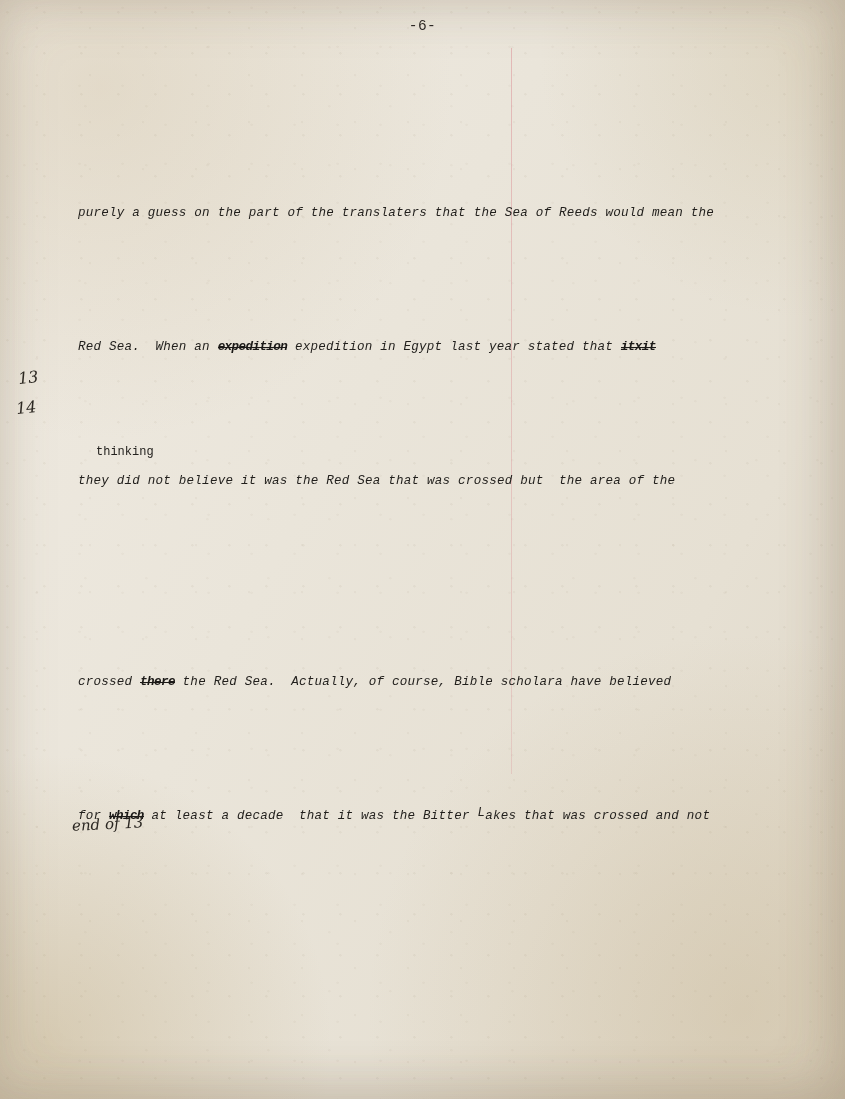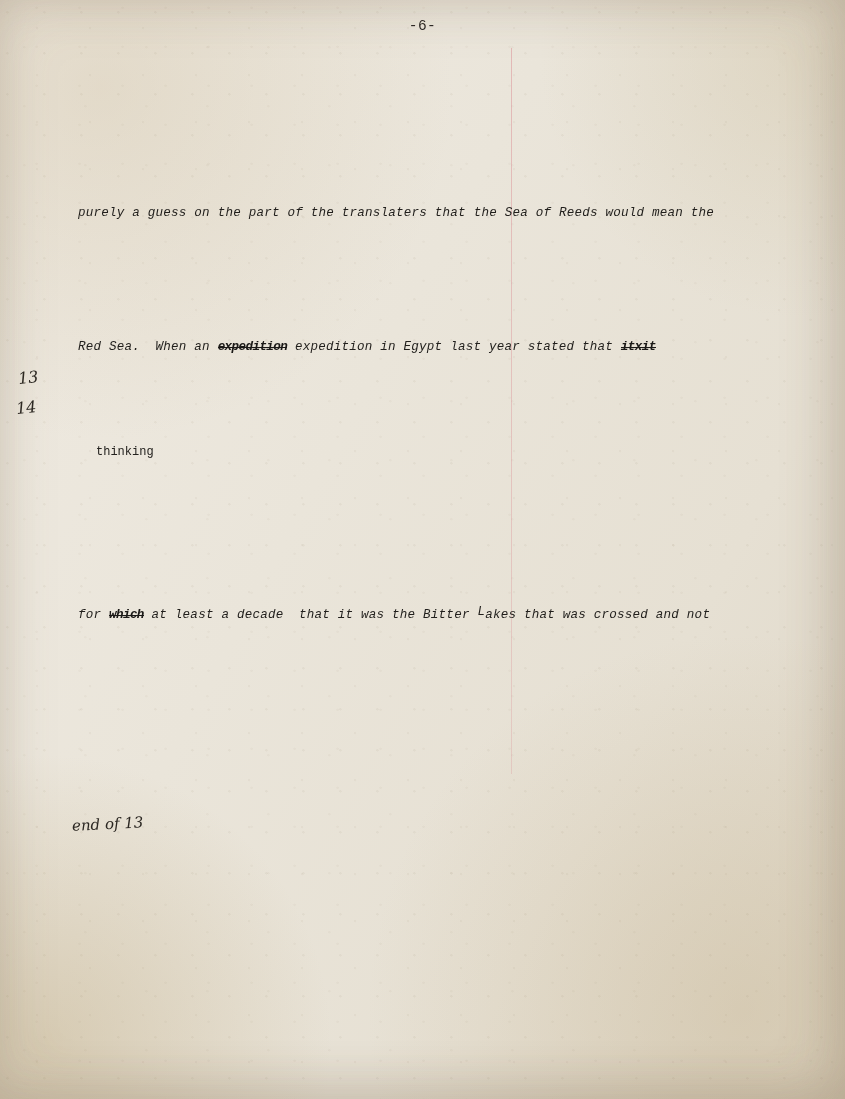--- a/index.html
+++ b/index.html
@@ -127,23 +127,25 @@
   <div class="page-number">-6-</div>
 
   <div class="center-line"></div>
 
   <div class="body-text">
 
     <span class="ln">purely a guess on the part of the translaters that the Sea of Reeds would mean the</span>
 
     <span class="ln">Red Sea.  When an <span class="xout">expedition</span> expedition in Egypt last year stated that <span class="xout">itxit</span></span>
 
-
-
-
+    <span class="ln">they did not believe it was the Red Sea that was crossed but  the area of the</span>
+
+
+
+    <span class="ln">crossed <span class="xout">there</span> the Red Sea.  Actually, of course, Bible scholara have believed</span>
 
     <span class="ln">for <span class="xout">which</span> at least a decade  that it was the Bitter <span class="raise">L</span>akes that was crossed and not</span>
 
     
 
     
 
     
 
     

